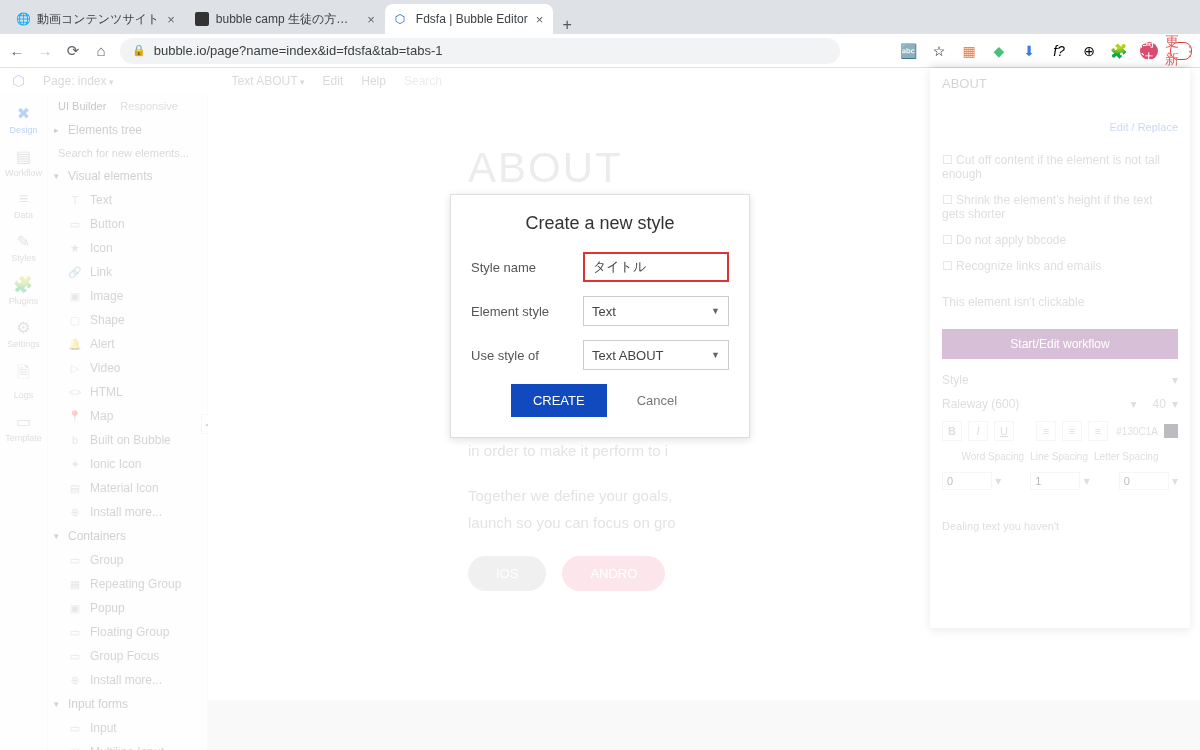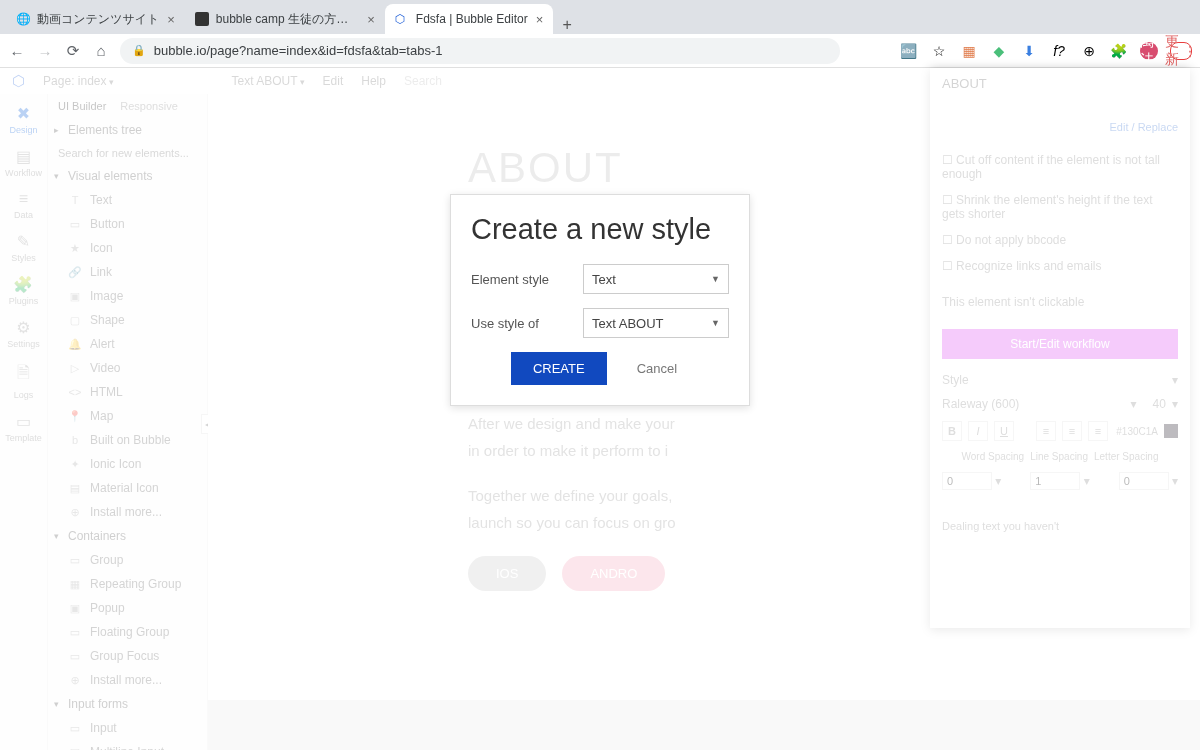--- a/index.html
+++ b/index.html
@@ -64,28 +64,28 @@
   .cta.ios { background:#c9c9c9;}
   .cta.and { background:#f5a7b9;}
   .canvas-footer { position:absolute; left:0; right:0; bottom:0; height:50px; background:#e9e9e9;}
 
   
   .right-panel { position:absolute; right:10px; top:0; width:260px; height:560px; background:#fff; box-shadow:0 2px 10px rgba(0,0,0,0.3); z-index:3; font-size:12px; color:#888; padding:8px 12px;}
   .right-panel .hdr { font-size:13px; color:#666; margin-bottom:30px;}
   .right-panel .action-link { color:#3b73d1; font-size:11px; text-align:right; margin-bottom:14px;}
   .right-panel .opt { padding:6px 0; font-size:12px; color:#888;}
   .right-panel .chk::before { content:"☐ "; }
-  .right-panel .wfbtn { background:#d946ef; color:#fff; margin:14px 0; padding:8px 0; text-align:center; font-size:12px;}
+  .right-panel .wfbtn { background:#701a75; color:#fff; margin:14px 0; padding:8px 0; text-align:center; font-size:12px;}
   .right-panel .style-row { display:flex; align-items:center; gap:6px; margin:10px 0;}
   .right-panel input[type=text]{ width:50px; border:1px solid #ddd; padding:2px 4px; font-size:11px;}
   .ficon { width:20px; height:20px; display:inline-flex; align-items:center; justify-content:center; border:1px solid #ddd; font-size:11px;}
 
   
   .modal { position:absolute; left:450px; top:126px; width:300px; background:#fff; border:1px solid #ddd; box-shadow:0 2px 8px rgba(0,0,0,0.12); z-index:20; padding: 18px 20px 20px;}
-  .modal h2 { font-size:29px; font-weight:400; color:#333; text-align:left; margin-bottom:18px;}
+  .modal h2 { font-size:18px; font-weight:400; color:#333; text-align:center; margin-bottom:18px;}
   .m-row { display:flex; align-items:center; margin-bottom:14px; }
   .m-row label { width:112px; font-size:13px; color:#555;}
   .m-row .inp { flex:1; height:30px; border:1px solid #ccc; padding:0 8px; font-size:13px; display:flex; align-items:center; justify-content:space-between; color:#444;}
   .m-row .inp.red { border:2px solid #d33; }
   .m-row .inp .car { font-size:9px; color:#666;}
   .m-actions { display:flex; gap:18px; justify-content:center; margin-top:6px;}
   .btn-primary { background:#1149bf; color:#fff; padding:9px 22px; font-size:13px; border:none;text-align:center;}
   .btn-ghost { background:transparent; color:#777; padding:9px 12px; font-size:13px; border:none;}
 </style>
 </head>
@@ -350,20 +350,26 @@
       <span><input type="text" value="0" style=""> ▾</span>
     </div>
     <div style="margin-top:30px;font-size:11px;">Dealing text you haven't</div>
   </div>
 
   <div class="overlay"></div>
 
   <div class="modal">
     <h2>Create a new style</h2>
     <div class="m-row">
+      <label>Style name</label>
+      <div class="inp red">
+          <span>タイトル</span>
+        </div>
+    </div>
+    <div class="m-row">
       <label>Element style</label>
       <div class="inp">
           <span>Text</span>
           <span class="car">▼</span>
         </div>
     </div>
     <div class="m-row">
       <label>Use style of</label>
       <div class="inp">
           <span>Text ABOUT</span>

